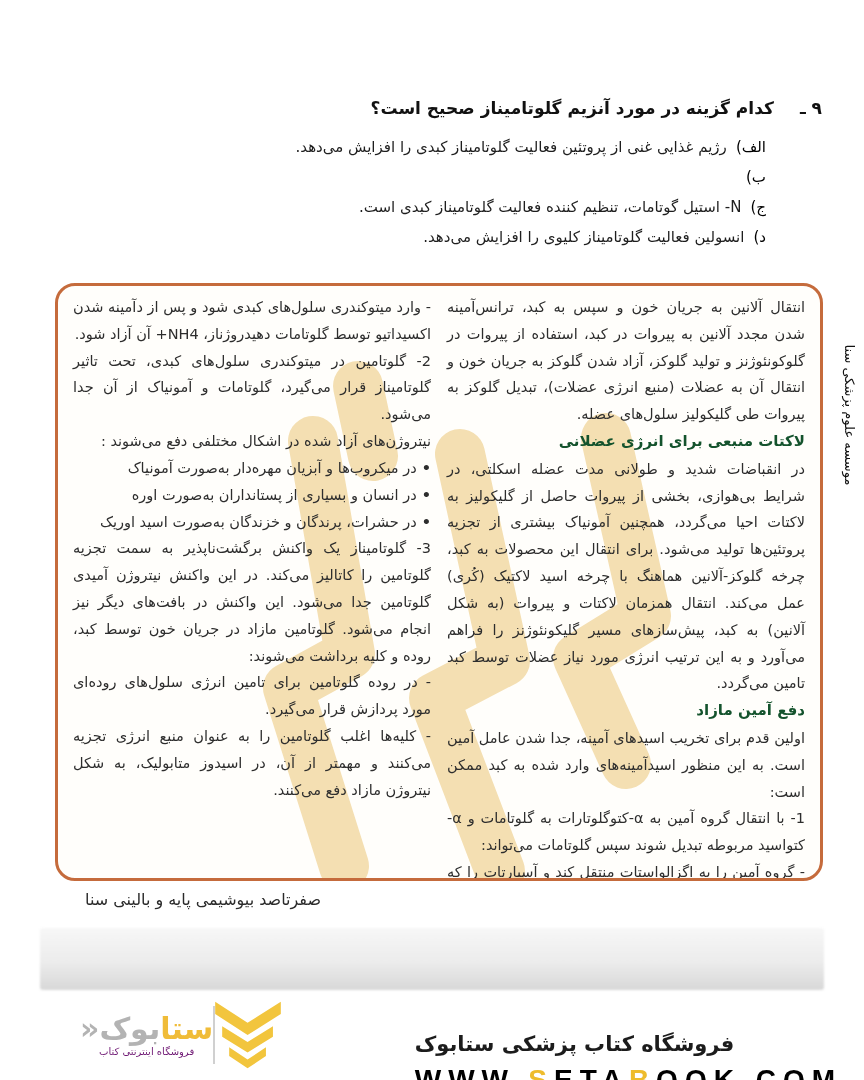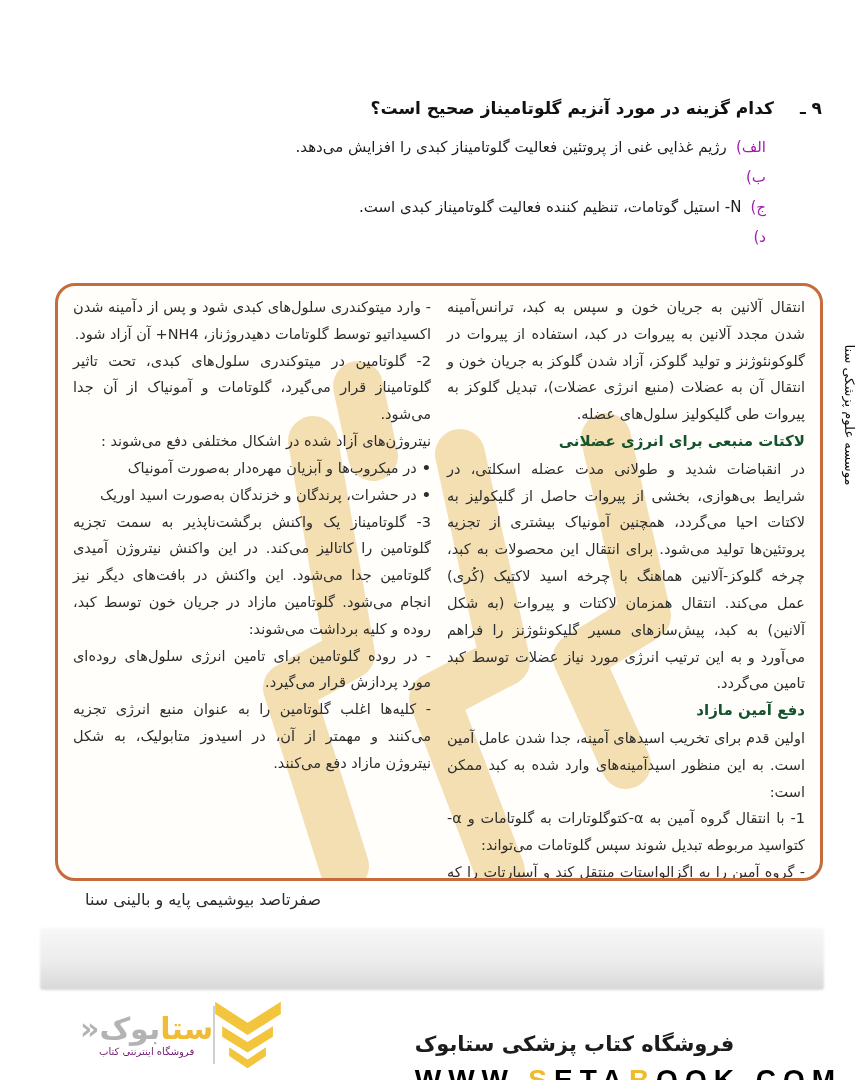--- a/index.html
+++ b/index.html
@@ -6,21 +6,21 @@
   .page{
     position:relative;width:864px;height:1080px;margin:0 auto;overflow:hidden;
     background:#ffffff;font-family:"DejaVu Sans","Liberation Sans",sans-serif;color:#222;
   }
   
   .question-block{position:absolute;top:98px;right:42px;width:600px;direction:rtl;text-align:right;}
   .q-head{display:flex;gap:26px;font-weight:bold;font-size:17px;color:#111;align-items:baseline;}
   .q-number{white-space:nowrap;}
   .q-options{margin-top:14px;padding-right:56px;font-size:15px;color:#1e1e1e;}
   .opt{display:flex;gap:9px;line-height:30px;align-items:baseline;}
-  .opt-label{white-space:nowrap;color:#a21caf;}
+  .opt-label{white-space:nowrap;color:#000000;}
   
   .content-box{
     position:absolute;left:55px;top:283px;width:762px;height:592px;
     border:3px solid #c56b3c;border-radius:20px;background:#fffefb;overflow:hidden;
   }
   .watermark{position:absolute;left:0;top:0;z-index:0;}
   .box-columns{
     position:relative;z-index:1;display:flex;direction:rtl;gap:16px;
     padding:8px 15px 10px 15px;font-size:14.5px;line-height:1.85;color:#2d2d2d;
   }
@@ -74,20 +74,21 @@
         </div>
         <div class="opt">
           <span class="opt-label">ب)</span>
         </div>
         <div class="opt">
           <span class="opt-label">ج)</span>
           <span class="opt-text">N- استیل گوتامات، تنظیم کننده فعالیت گلوتامیناز کبدی است.</span>
         </div>
         <div class="opt">
           <span class="opt-label">د)</span>
+          <span class="opt-text">انسولین فعالیت گلوتامیناز کلیوی را افزایش می‌دهد.</span>
         </div>
       </div>
   </div>
 
   <div class="content-box">
     <svg class="watermark" width="762" height="592" viewBox="0 0 762 592" xmlns="http://www.w3.org/2000/svg">
       <g fill="none" stroke="#f4dfb2" stroke-width="50" stroke-linecap="round" stroke-linejoin="round">
         <path d="M 300 100 L 315 170"></path>
         <path d="M 255 155 L 292 368 L 230 402 L 286 580"></path>
         <path d="M 402 168 L 447 375 L 376 412 L 442 585"></path>
@@ -102,20 +103,21 @@
           <div class="bx bx-h">دفع آمین مازاد</div>
           <div class="bx bx-p">اولین قدم برای تخریب اسیدهای آمینه، جدا شدن عامل آمین است. به این منظور اسیدآمینه‌های وارد شده به کبد ممکن است:</div>
           <div class="bx bx-p">1- با انتقال گروه آمین به α-کتوگلوتارات به گلوتامات و α-کتواسید مربوطه تبدیل شوند سپس گلوتامات می‌تواند:</div>
           <div class="bx bx-dash">گروه آمین را به اگزالواستات منتقل کند و آسپارتات را که یکی از دهنده‌های نیتروژن چرخه اوره است، تولید نماید، یا</div>
         </div>
       <div class="col">
           <div class="bx bx-dash">وارد میتوکندری سلول‌های کبدی شود و پس از دآمینه شدن اکسیداتیو توسط گلوتامات دهیدروژناز، NH4+ آن آزاد شود.</div>
           <div class="bx bx-p">2- گلوتامین در میتوکندری سلول‌های کبدی، تحت تاثیر گلوتامیناز قرار می‌گیرد، گلوتامات و آمونیاک از آن جدا می‌شود.</div>
           <div class="bx bx-p">نیتروژن‌های آزاد شده در اشکال مختلفی دفع می‌شوند :</div>
           <div class="bx bx-bullet">در میکروب‌ها و آبزیان مهره‌دار به‌صورت آمونیاک</div>
+          <div class="bx bx-bullet">در انسان و بسیاری از پستانداران به‌صورت اوره</div>
           <div class="bx bx-bullet">در حشرات، پرندگان و خزندگان به‌صورت اسید اوریک</div>
           <div class="bx bx-p">3- گلوتامیناز یک واکنش برگشت‌ناپذیر به سمت تجزیه گلوتامین را کاتالیز می‌کند. در این واکنش نیتروژن آمیدی گلوتامین جدا می‌شود. این واکنش در بافت‌های دیگر نیز انجام می‌شود. گلوتامین مازاد در جریان خون توسط کبد، روده و کلیه برداشت می‌شوند:</div>
           <div class="bx bx-dash">در روده گلوتامین برای تامین انرژی سلول‌های روده‌ای مورد پردازش قرار می‌گیرد.</div>
           <div class="bx bx-dash">کلیه‌ها اغلب گلوتامین را به عنوان منبع انرژی تجزیه می‌کنند و مهمتر از آن، در اسیدوز متابولیک، به شکل نیتروژن مازاد دفع می‌کنند.</div>
         </div>
     </div>
   </div>
 
   <div class="caption">صفرتاصد بیوشیمی پایه و بالینی سنا</div>
 

